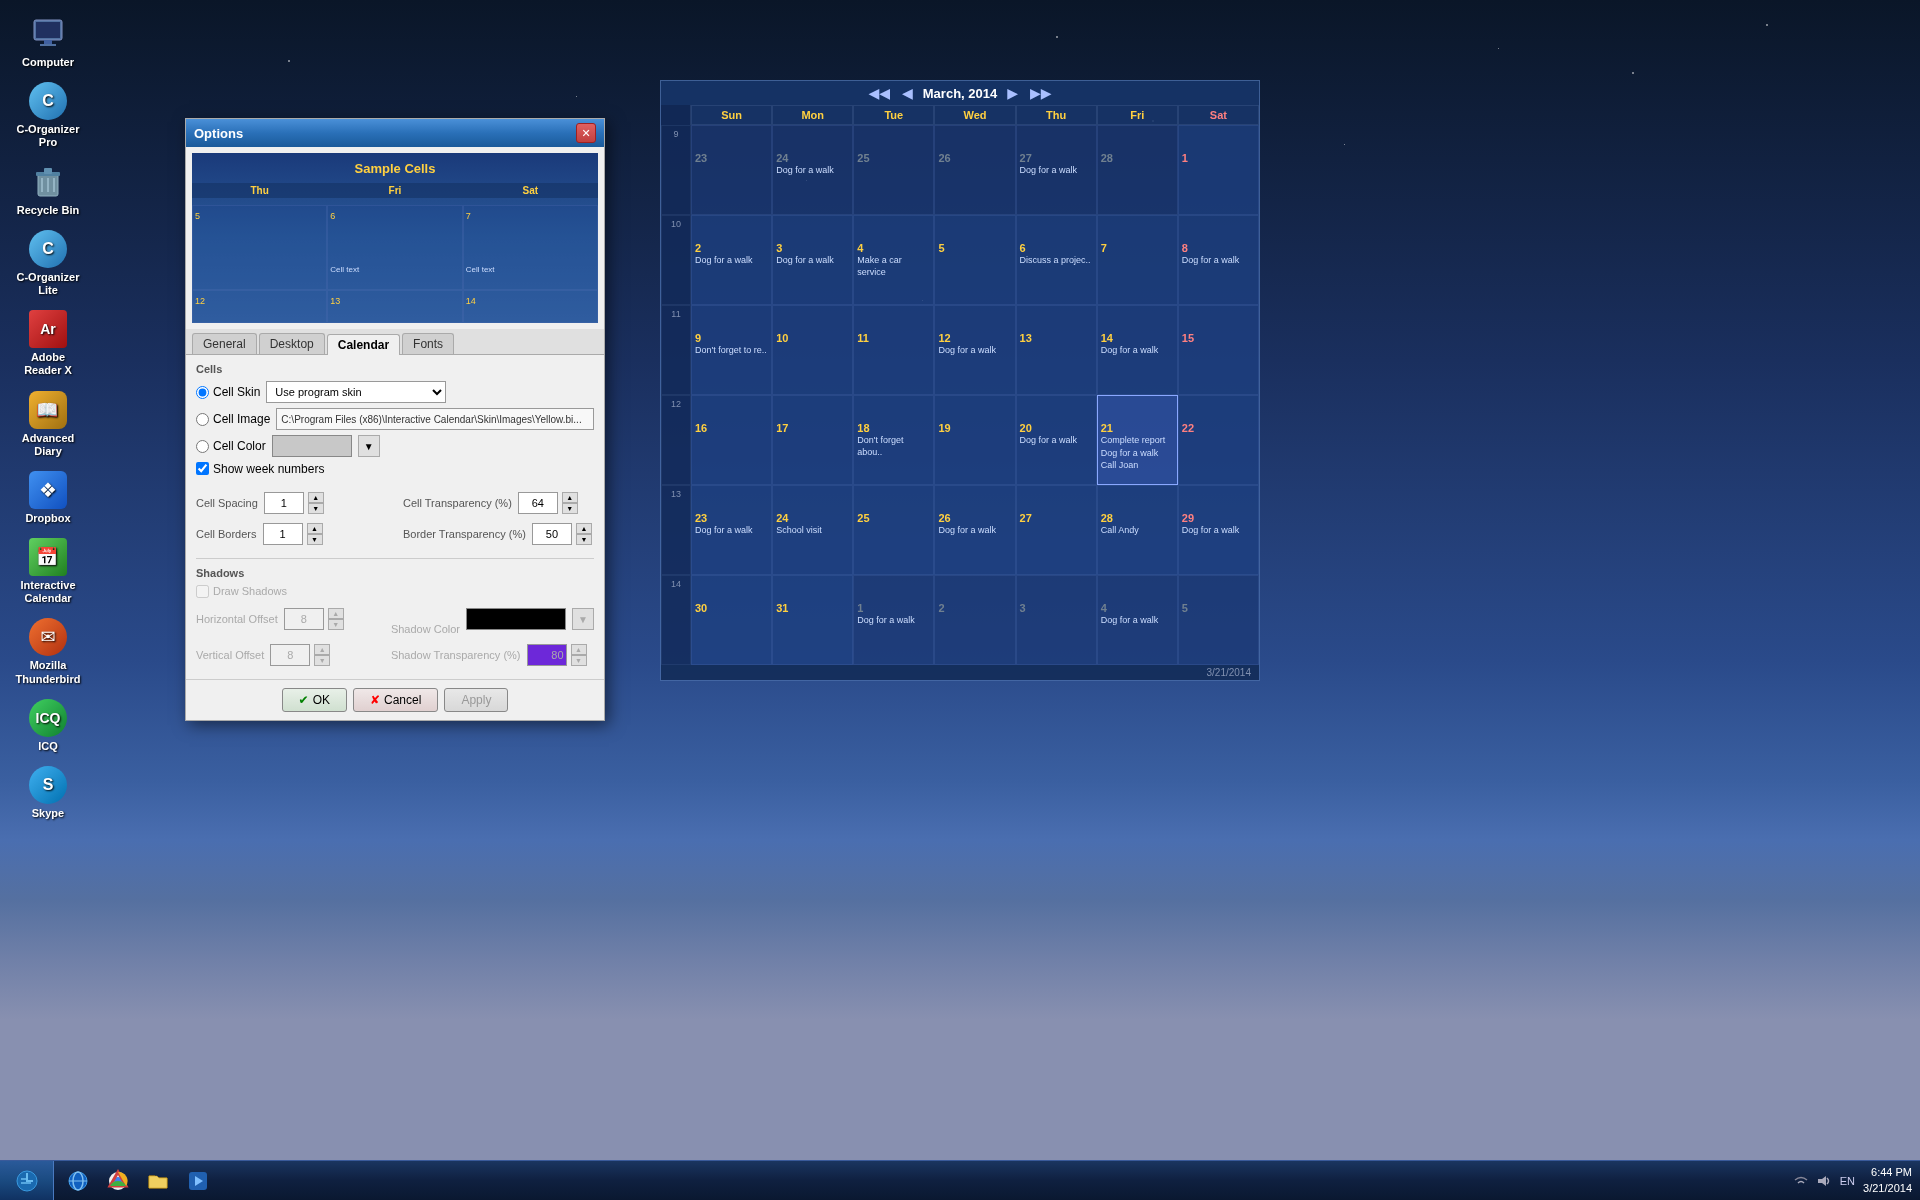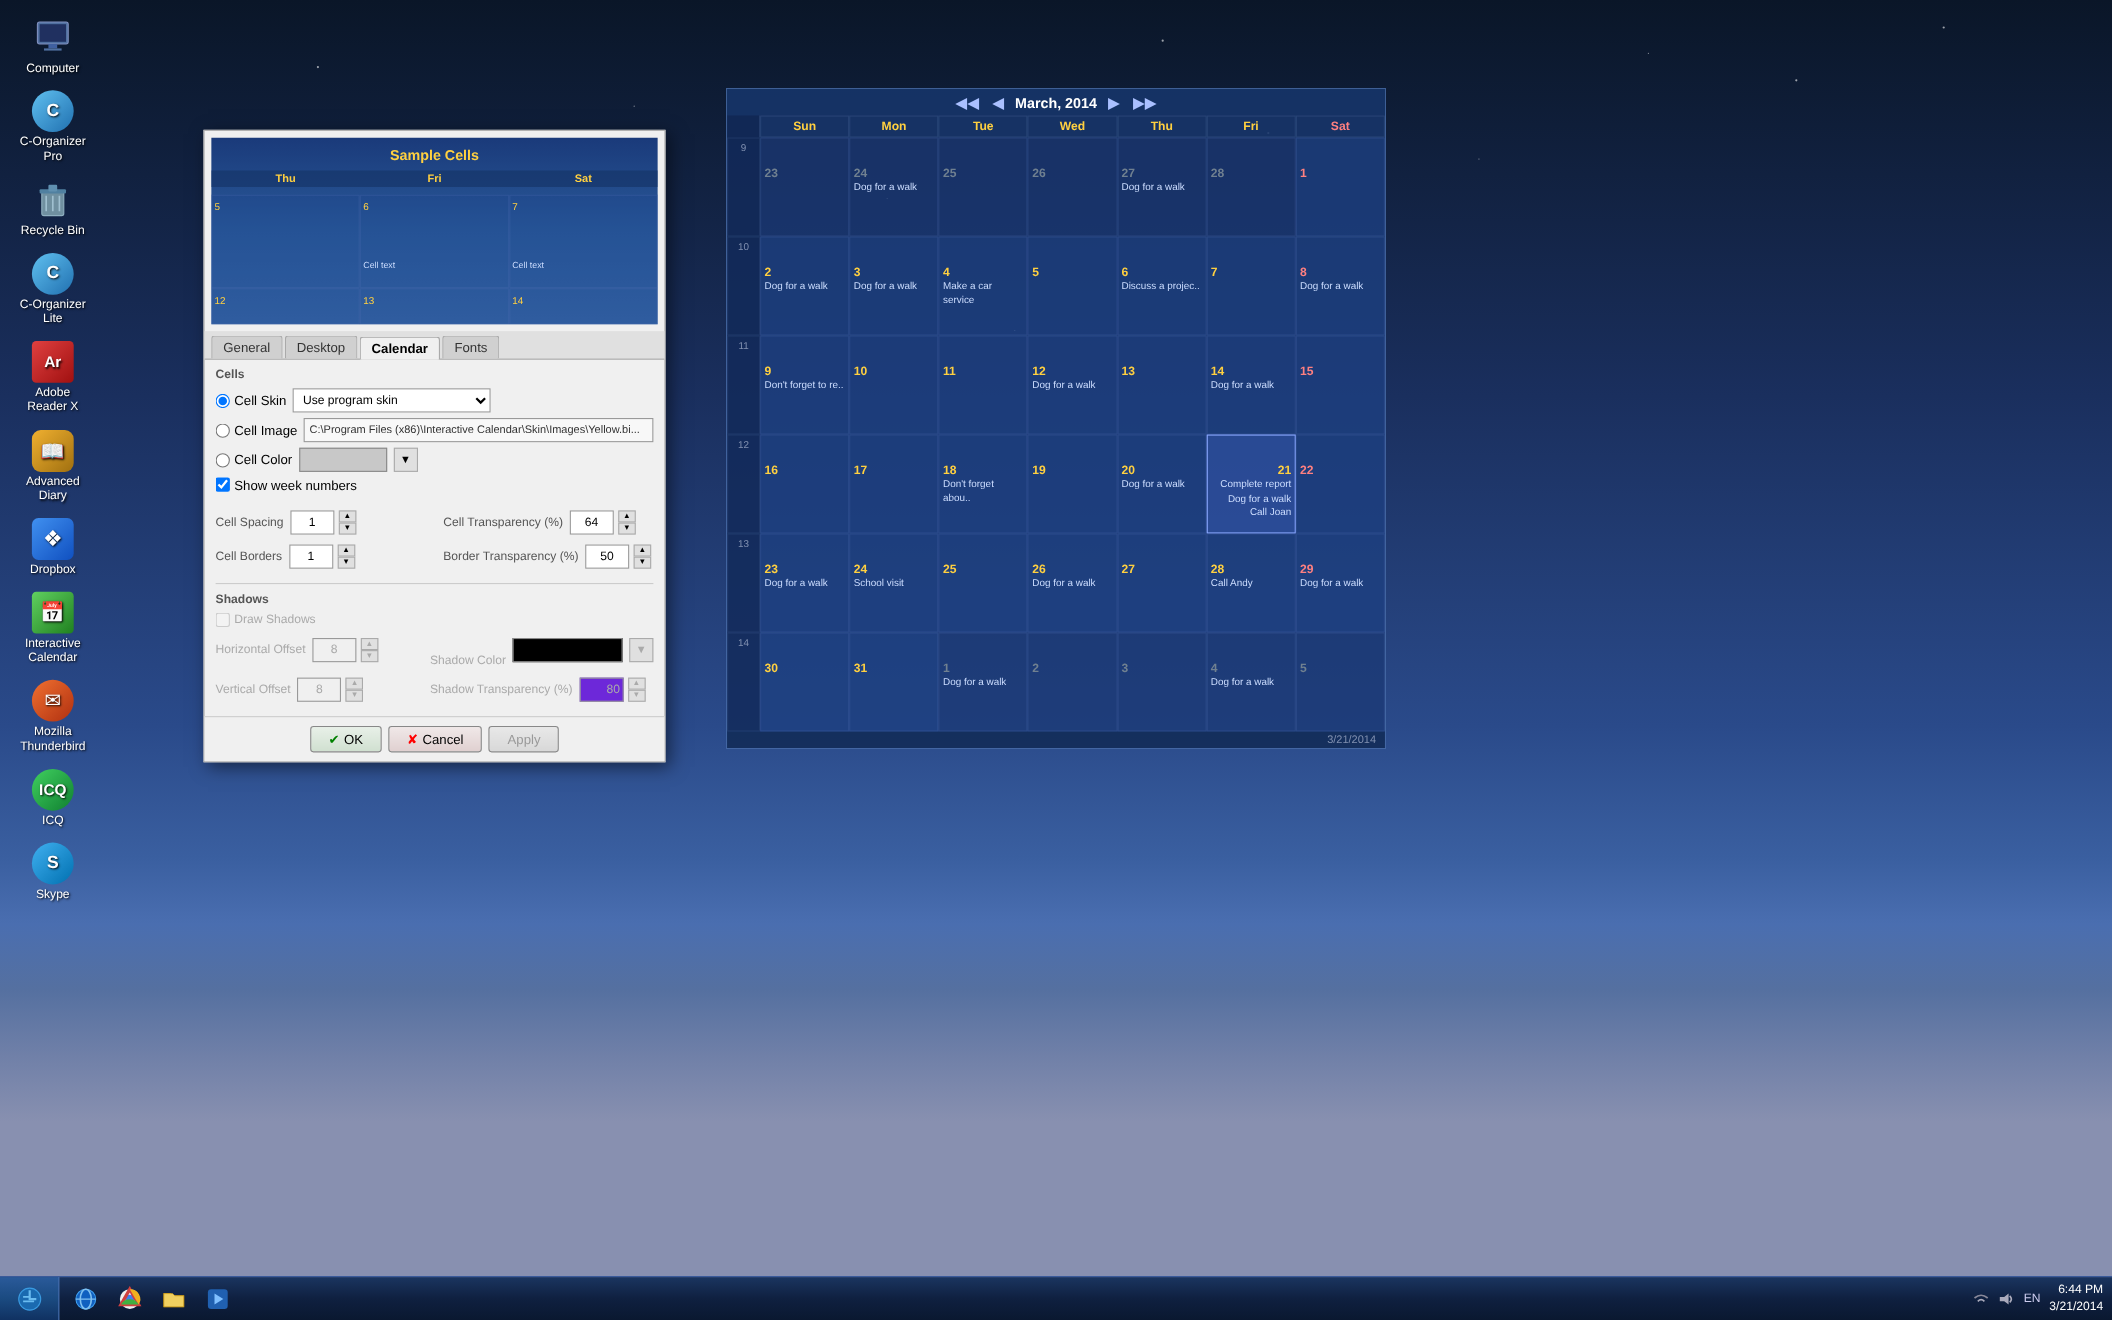--- a/index.html
+++ b/index.html
@@ -128,20 +128,21 @@
       height: 40px;
       margin-bottom: 2px;
       display: flex;
       align-items: center;
       justify-content: center;
     }
     .desktop-icon .icon-label {
       font-size: 11px;
       text-align: center;
       line-height: 1.2;
+      font-weight: bold;
     }
 
     
     .calendar-container {
       position: absolute;
       top: 80px;
       left: 660px;
       width: 600px;
       background: rgba(30, 60, 120, 0.7);
       border: 1px solid rgba(100, 140, 200, 0.5);
@@ -201,21 +202,20 @@
       padding: 2px 3px;
       position: relative;
       vertical-align: top;
     }
     .cal-cell.other-month {
       background: rgba(20, 50, 110, 0.2);
     }
     .cal-cell.selected {
       background: rgba(60, 100, 200, 0.4);
       border: 1px solid #8aa8ff;
-      text-align: right;
     }
 
     .cal-date {
       color: #ffd040;
       font-size: 11px;
       font-weight: bold;
       display: block;
       margin-top: 24px;
     }
     .cal-date.weekend { color: #ff8080; }
@@ -866,20 +866,24 @@
   </div>
 
   <div class="cal-statusbar">
     <span></span>
     <span>3/21/2014</span>
   </div>
 </div>
 
 <div class="options-dialog">
 
+  <div class="dialog-titlebar">
+    <span class="dialog-title">Options</span>
+    <button class="dialog-close-btn">✕</button>
+  </div>
 
   <div class="dialog-preview">
     <div class="preview-inner"></div>
     <span class="preview-label">Sample Cells</span>
     <div class="preview-headers">
       <div class="preview-header-cell">Thu</div>
       <div class="preview-header-cell">Fri</div>
       <div class="preview-header-cell">Sat</div>
     </div>
     <div class="preview-cells">

